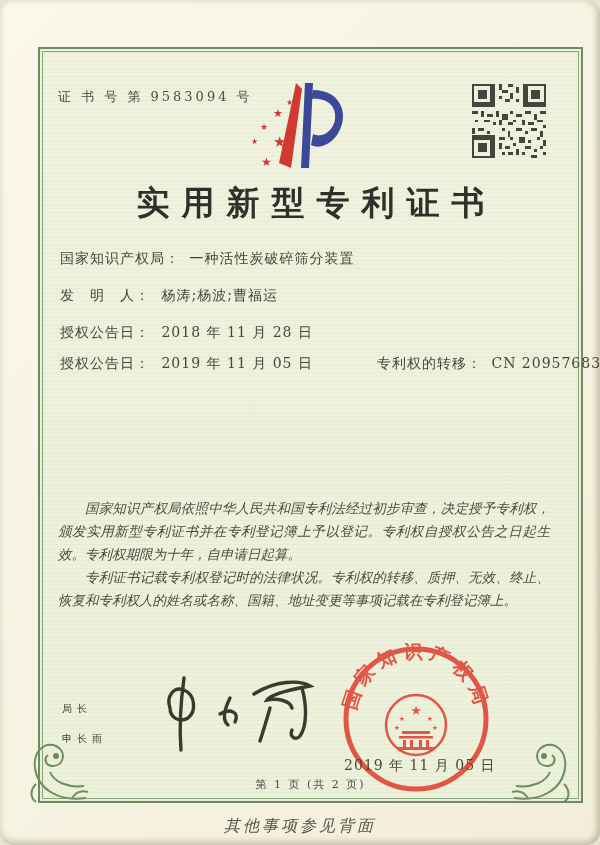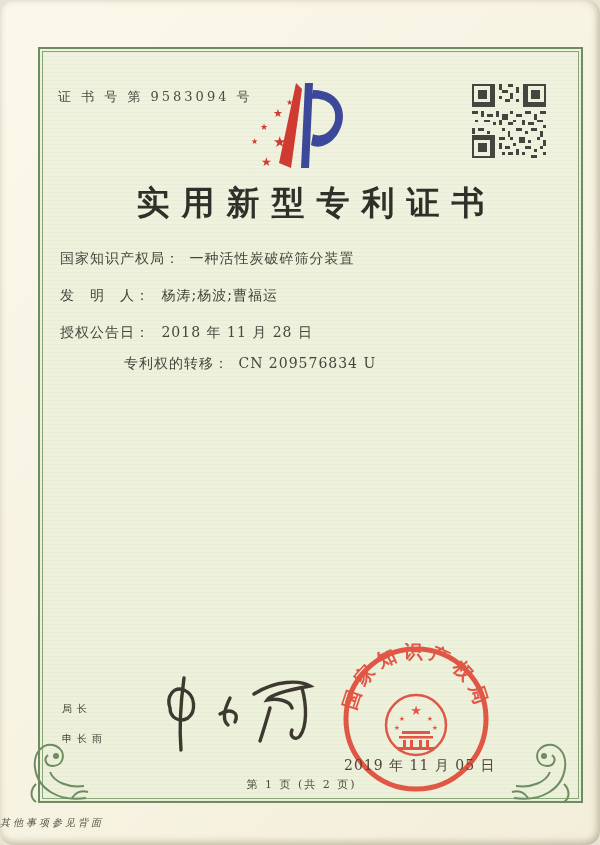--- a/index.html
+++ b/index.html
@@ -46,26 +46,26 @@
     position:absolute; left:62px; top:694px; font-size:10px; line-height:30px;
     letter-spacing:5px; color:#3c3d34;
   }
   .signature{ position:absolute; left:150px; top:668px; width:180px; height:92px; }
   .seal{ position:absolute; left:340px; top:643px; width:152px; height:152px; opacity:.92; }
   .seal-date{
     position:absolute; left:344px; top:757px; width:160px; font-size:14px;
     letter-spacing:1px; color:#4d443a; z-index:5;
   }
   .page-no{
-    position:absolute; left:29px; top:777px; width:545px; text-align:center;
+    position:absolute; left:38px; top:777px; width:545px; text-align:center;
     font-size:11px; letter-spacing:2px; color:#4b4c42;
   }
   .footer-note{
-    position:absolute; left:0; top:816px; width:600px; 
-    font-size:10px; letter-spacing:3px; color:#55564a; font-style:italic;
+    position:absolute; left:0; top:816px; width:600px; text-align:center;
+    font-size:16px; letter-spacing:3px; color:#55564a; font-style:italic;
   }
   .corner{ position:absolute; width:64px; height:76px; z-index:4; }
   .corner.bl{ left:26px; top:728px; }
   .corner.br{ left:510px; top:728px; transform:scaleX(-1); }
 </style>
 </head>
 <body>
 
 <div class="page">
 
@@ -162,28 +162,34 @@
     </div>
     <div class="row">
       <span class="lbl">发　明　人：</span>
       <span class="val">杨涛;杨波;曹福运</span>
     </div>
     <div class="row">
       <span class="lbl">授权公告日：</span>
       <span class="val">2018 年 11 月 28 日</span>
     </div>
     <div class="row grant">
+      <span>
+        <span class="lbl">授权公告日：</span>
+        <span class="val">2019 年 11 月 05 日</span>
+      </span>
       <span class="pair2">
         <span class="lbl">专利权的转移：</span>
         <span class="val">CN 209576834 U</span>
       </span>
     </div>
   </div>
 
   <div class="paras">
+    <p>国家知识产权局依照中华人民共和国专利法经过初步审查，决定授予专利权，颁发实用新型专利证书并在专利登记簿上予以登记。专利权自授权公告之日起生效。专利权期限为十年，自申请日起算。</p>
+    <p>专利证书记载专利权登记时的法律状况。专利权的转移、质押、无效、终止、恢复和专利权人的姓名或名称、国籍、地址变更等事项记载在专利登记簿上。</p>
   </div>
 
   <div class="director">
     <div>局长</div>
     <div>申长雨</div>
   </div>
 
   <div class="signature">
     <svg width="180" height="92" viewBox="0 0 180 92" fill="none" stroke="#3e3930" stroke-width="3.4" stroke-linecap="round">
       <path d="M34,10 C31,32 29,58 31,82"></path>

